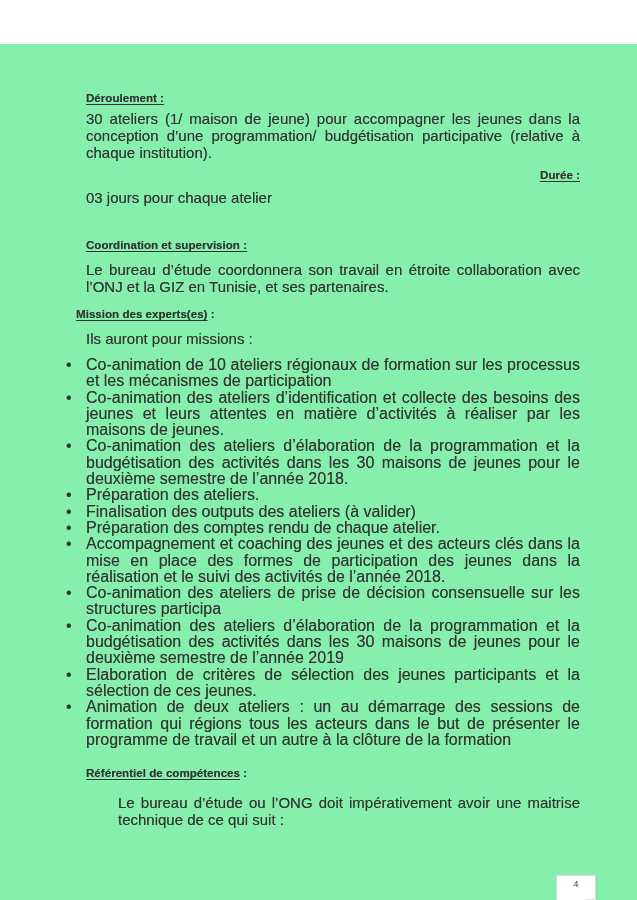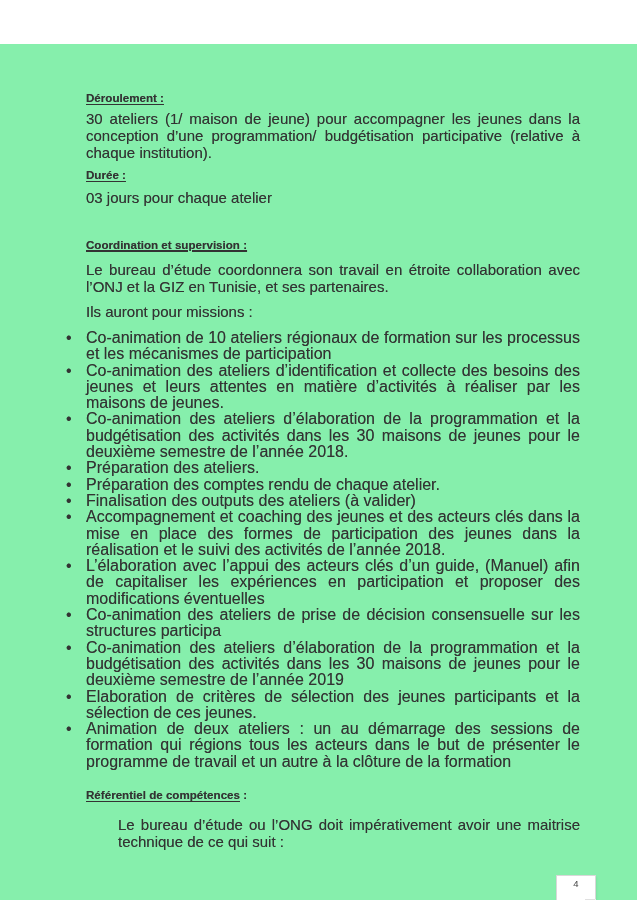--- a/index.html
+++ b/index.html
@@ -33,28 +33,28 @@
     text-decoration: underline;
     text-underline-offset: 2px;
   }
   .para {
     font-size: 15px;
     line-height: 17px;
     margin: 0;
     text-align: justify;
   }
   .mt4  { margin-top: 4px; }
-  .mt5  { margin-top: 5px; }
+  .mt5  { margin-top: 5px; text-align: right; }
   .mt6  { margin-top: 6px; }
   .mt7  { margin-top: 7px; }
   .mt8  { margin-top: 8px; }
   .mt10 { margin-top: 10px; }
   .mt13 { margin-top: 13px; padding-left: 32px; }
   .mt16 { margin-top: 16px; }
-  .mt30 { margin-top: 30px; text-decoration: underline; }
+  .mt30 { margin-top: 30px; }
   .outdent { margin-left: -10px; }
   .bullets {
     list-style: none;
     margin: 10px 0 0 -22px;
     padding: 0;
     font-size: 16px;
     line-height: 16.3px;
   }
   .bullets li {
     position: relative;
@@ -97,31 +97,31 @@
 
     <h3 class="heading"><span class="u">Déroulement :</span><span></span></h3>
     <p class="para mt4">30 ateliers (1/ maison de jeune) pour accompagner les jeunes dans la conception d’une programmation/ budgétisation participative (relative à chaque institution).</p>
 
     <h3 class="heading mt5"><span class="u">Durée :</span><span></span></h3>
     <p class="para mt6">03 jours pour chaque atelier</p>
 
     <h3 class="heading mt30"><span class="u">Coordination et supervision :</span><span></span></h3>
     <p class="para mt8">Le bureau d’étude coordonnera son travail en étroite collaboration avec l’ONJ et la GIZ en Tunisie, et ses partenaires.</p>
 
+    <h3 class="heading outdent mt10"><span class="u">Mission des experts(es)</span><span> :</span></h3>
     <p class="para mt8">Ils auront pour missions :</p>
 
     <ul class="bullets">
       <li>Co-animation de 10 ateliers régionaux de formation sur les processus et les mécanismes de participation</li>
       <li>Co-animation des ateliers d’identification et collecte des besoins des jeunes et leurs attentes en matière d’activités à réaliser par les maisons de jeunes.</li>
       <li>Co-animation des ateliers d’élaboration de la programmation et la budgétisation des activités dans les 30 maisons de jeunes pour le deuxième semestre de l’année 2018.</li>
       <li>Préparation des ateliers.</li>
+      <li>Finalisation des outputs des ateliers (à valider)</li>
       <li>Préparation des comptes rendu de chaque atelier.</li>
-      <li>Finalisation des outputs des ateliers (à valider)</li>
       <li>Accompagnement et coaching des jeunes et des acteurs clés dans la mise en place des formes de participation des jeunes dans la réalisation et le suivi des activités de l’année 2018.</li>
-      <li>L’élaboration avec l’appui des acteurs clés d’un guide, (Manuel) afin de capitaliser les expériences en participation et proposer des modifications éventuelles</li>
       <li>Co-animation des ateliers de prise de décision consensuelle sur les structures participa</li>
       <li>Co-animation des ateliers d’élaboration de la programmation et la budgétisation des activités dans les 30 maisons de jeunes pour le deuxième semestre de l’année 2019</li>
       <li>Elaboration de critères de sélection des jeunes participants et la sélection de ces jeunes.</li>
       <li>Animation de deux ateliers : un au démarrage des sessions de formation qui régions tous les acteurs dans le but de présenter le programme de travail et un autre à la clôture de la formation</li>
     </ul>
 
     <h3 class="heading mt16"><span class="u">Référentiel de compétences</span><span> :</span></h3>
     <p class="para mt13">Le bureau d’étude ou l’ONG doit impérativement avoir une maitrise technique de ce qui suit :</p>
 
   </div>

